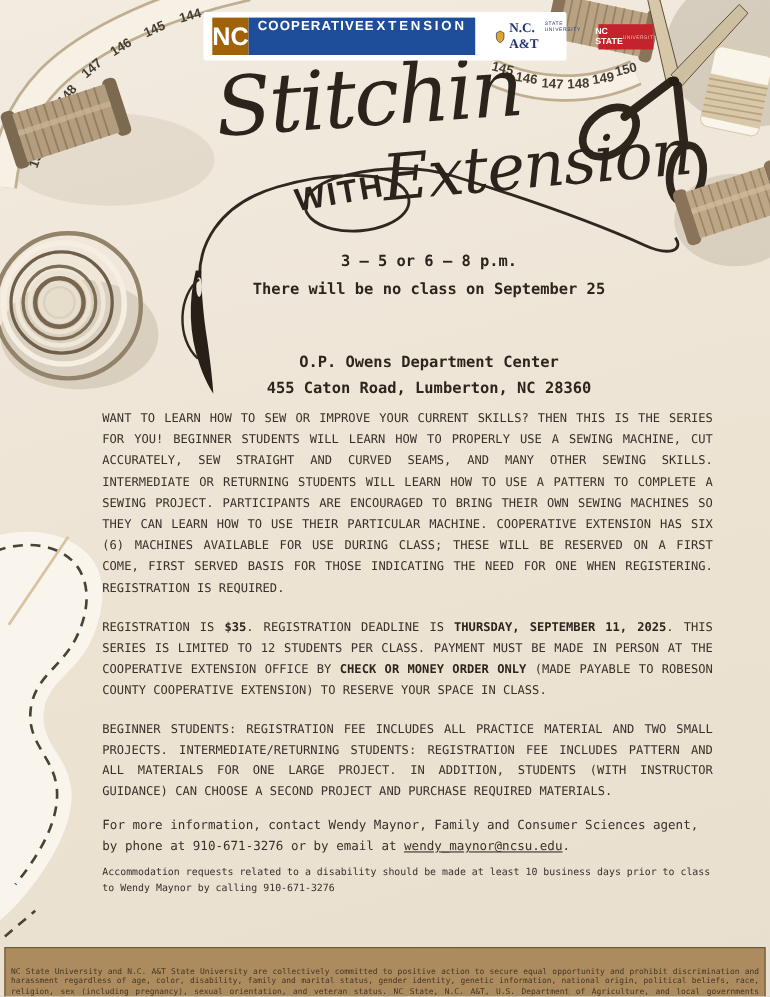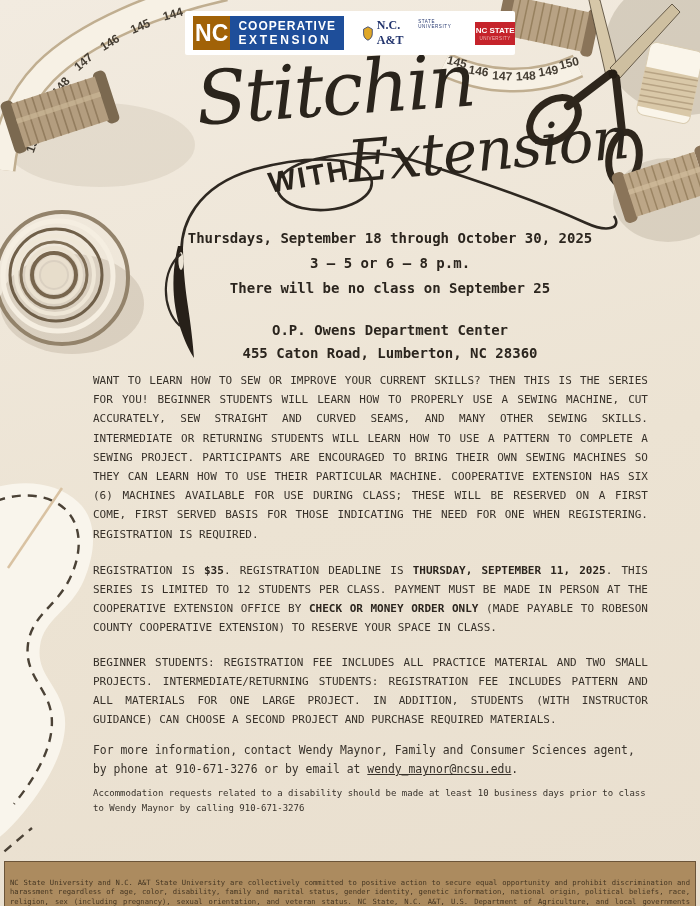--- a/index.html
+++ b/index.html
@@ -7,28 +7,28 @@
     background:linear-gradient(165deg,#f2ebe0 0%,#ece3d3 55%,#e9dfcf 100%);
     font-family:"DejaVu Sans Mono",monospace;color:#37312a;}
   .deco{position:absolute;pointer-events:none;}
   .tapnum{font:700 12px "Liberation Sans",sans-serif;fill:#44false3d33;fill:#443d33;text-anchor:middle;}
 
   
   .logobar{position:absolute;left:185px;top:11px;width:330px;height:44px;background:#ffffff;
     border-radius:2px;display:flex;align-items:center;padding-left:8px;box-sizing:border-box;z-index:6;}
   .nc-box{background:#a16207;color:#fff;width:47px;height:34px;display:flex;align-items:center;
     justify-content:center;font:800 23px "Liberation Sans",sans-serif;}
-  .coop-box{background:#1e4e9a;color:#fff;height:34px;padding:0 8px;display:flex;flex-direction:column;
+  .coop-box{background:#1e4e9a;color:#fff;height:34px;padding:0 8px;display:flex;flex-direction:row;
     justify-content:center;font-family:"Liberation Sans",sans-serif;font-weight:700;font-size:12px;line-height:14px;}
   .coop-box .l1{letter-spacing:1px;} .coop-box .l2{letter-spacing:2.6px;}
   .ncat{margin-left:18px;display:flex;align-items:center;gap:3px;}
   .ncat-text{display:flex;flex-direction:row;line-height:1;}
   .ncat-name{font:700 12px "Liberation Serif",serif;color:#23356e;}
   .ncat-sub{font:400 4.5px "Liberation Sans",sans-serif;color:#23356e;letter-spacing:.6px;margin-top:1px;}
-  .ncstate-box{margin-left:16px;background:#c5232b;width:50px;height:23px;display:flex;flex-direction:column;
+  .ncstate-box{margin-left:16px;background:#c5232b;width:50px;height:23px;display:flex;flex-direction:row;
     align-items:center;justify-content:center;line-height:1;}
   .ncstate-1{font:800 8px "Liberation Sans",sans-serif;color:#fff;}
   .ncstate-2{font:400 4.5px "Liberation Sans",sans-serif;color:#f0b6b6;letter-spacing:.4px;margin-top:1px;}
 
   
   .t-stitchin{position:absolute;left:150px;top:46px;width:370px;text-align:center;z-index:4;
     font:italic 74px "DejaVu Serif",serif;color:#2a241c;transform:rotate(-4deg);letter-spacing:-2px;}
   .t-with{position:absolute;left:268px;top:160px;z-index:4;
     font:700 29px "Liberation Sans",sans-serif;color:#2a241c;transform:rotate(-10deg);letter-spacing:2px;}
   .t-extension{position:absolute;left:338px;top:116px;width:300px;text-align:center;z-index:4;
@@ -209,21 +209,20 @@
       <span class="ncstate-1">NC STATE</span>
       <span class="ncstate-2">UNIVERSITY</span>
     </div>
   </div>
 
   <div class="t-stitchin">Stitchin</div>
   <div class="t-with">WITH</div>
   <div class="t-extension">Extension</div>
 
   <div class="schedule">
-    <div>Thursdays, September 18 through October 30, 2025</div>
     <div>3 – 5 or 6 – 8 p.m.</div>
     <div>There will be no class on September 25</div>
   </div>
 
   <div class="location">
     <div>O.P. Owens Department Center</div>
     <div>455 Caton Road, Lumberton, NC 28360</div>
   </div>
 
   <div class="content">

